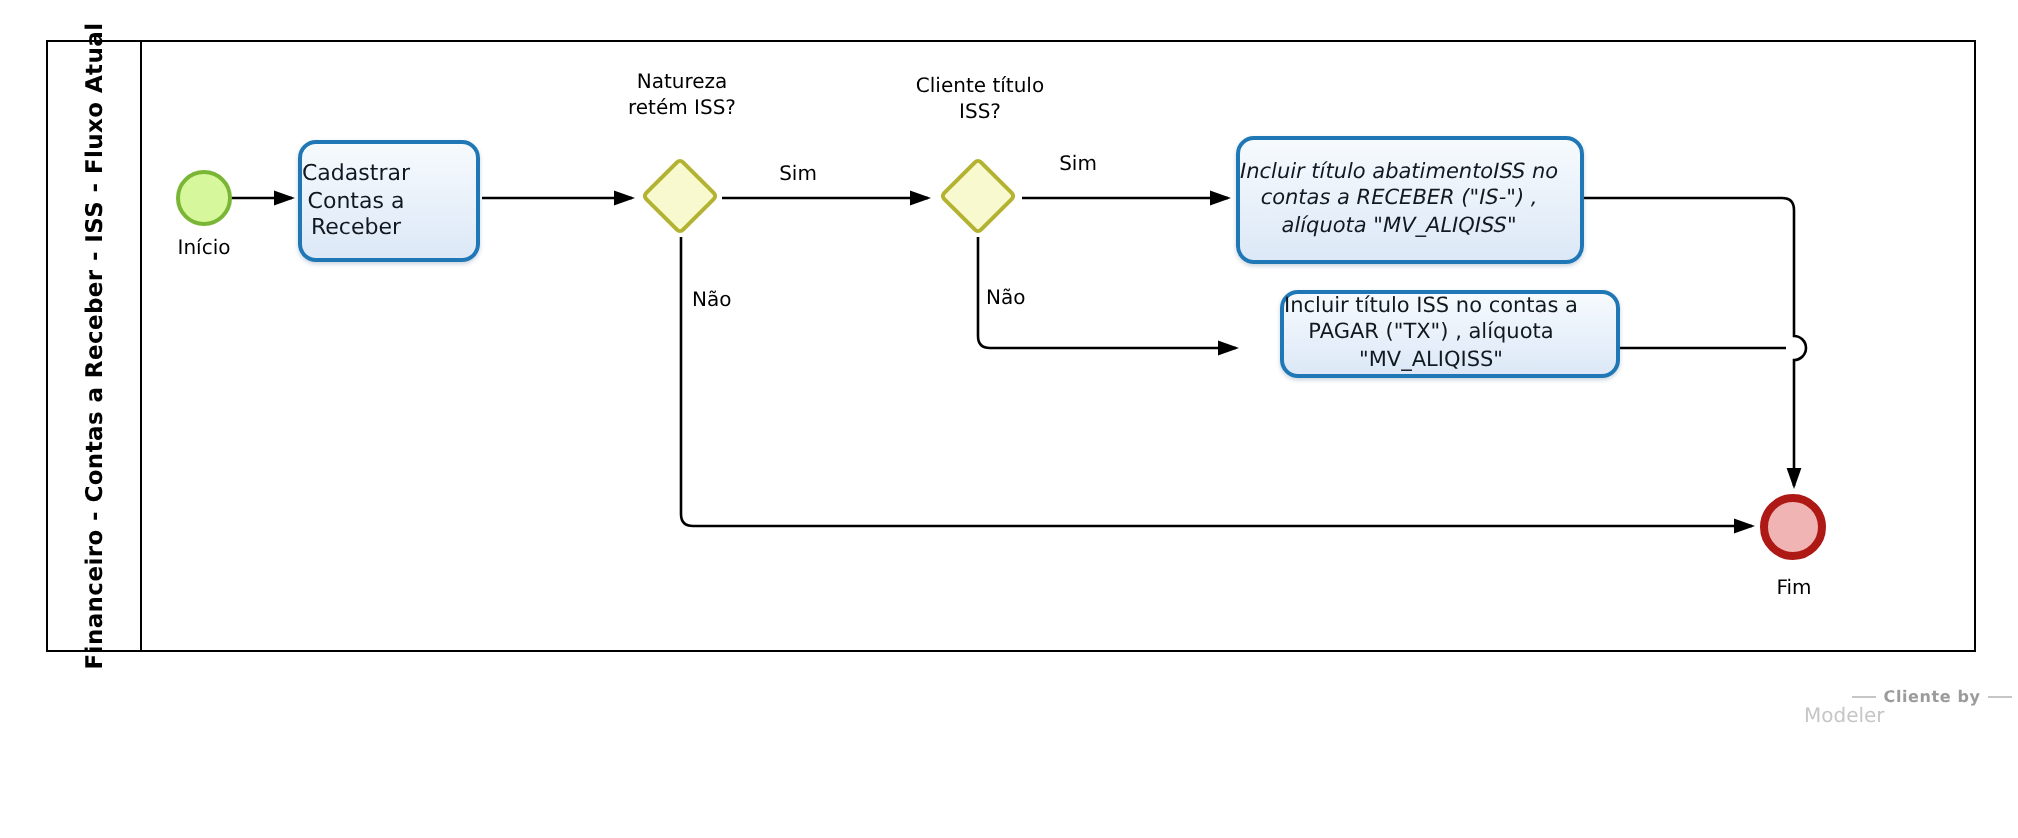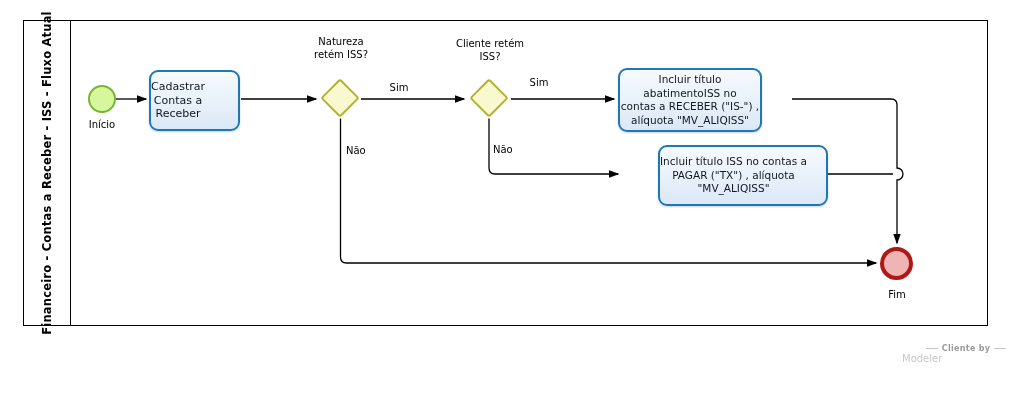--- a/index.html
+++ b/index.html
@@ -36,22 +36,22 @@
   }
   .task{
     border:2px solid var(--task-border);border-radius:9px;
     background:linear-gradient(180deg,var(--task-fill-top) 0%,var(--task-fill-bottom) 100%);
     display:flex;align-items:center;justify-content:flex-start;text-align:center;
     font-size:10.5px;line-height:13.5px;color:#101820;
     box-shadow:0 1px 2px rgba(40,80,120,.25);
   }
   .task-label{white-space:pre-line;}
   .task-cadastrar{left:149px;top:70px;width:91px;height:61px;font-size:11px;}
-  .task-receber{left:618px;top:68px;width:144px;height:64px;}
-  .task-pagar{left:658px;top:145px;width:170px;height:61px;}
+  .task-receber{left:618px;top:68px;width:174px;height:64px;font-style:italic;}
+  .task-pagar{left:640px;top:145px;width:170px;height:44px;}
   .gateway{
     width:28px;height:28px;transform:rotate(45deg);border-radius:3px;
     border:2.2px solid var(--gateway-border);background:var(--gateway-fill);
   }
   .gw-natureza{left:326px;top:84px;}
   .gw-cliente{left:475px;top:84px;}
   
   .lbl{position:absolute;font-size:10px;line-height:13px;color:#000;white-space:pre-line;}
   .lbl.center{text-align:center;}
   .lbl-inicio{left:74px;top:118px;width:56px;}
@@ -108,21 +108,21 @@
   <div class="task-label">Cadastrar
 Contas a
 Receber</div>
 </div>
 
 <div class="node gateway gw-natureza"></div>
 <div class="lbl center lbl-natureza">Natureza
 retém ISS?</div>
 
 <div class="node gateway gw-cliente"></div>
-<div class="lbl center lbl-cliente">Cliente retém
+<div class="lbl center lbl-cliente">Cliente título
 ISS?</div>
 
 <div class="node task task-receber">
   <div class="task-label">Incluir título abatimentoISS no
 contas a RECEBER ("IS-") ,
 alíquota "MV_ALIQISS"</div>
 </div>
 
 <div class="node task task-pagar">
   <div class="task-label">Incluir título ISS no contas a

